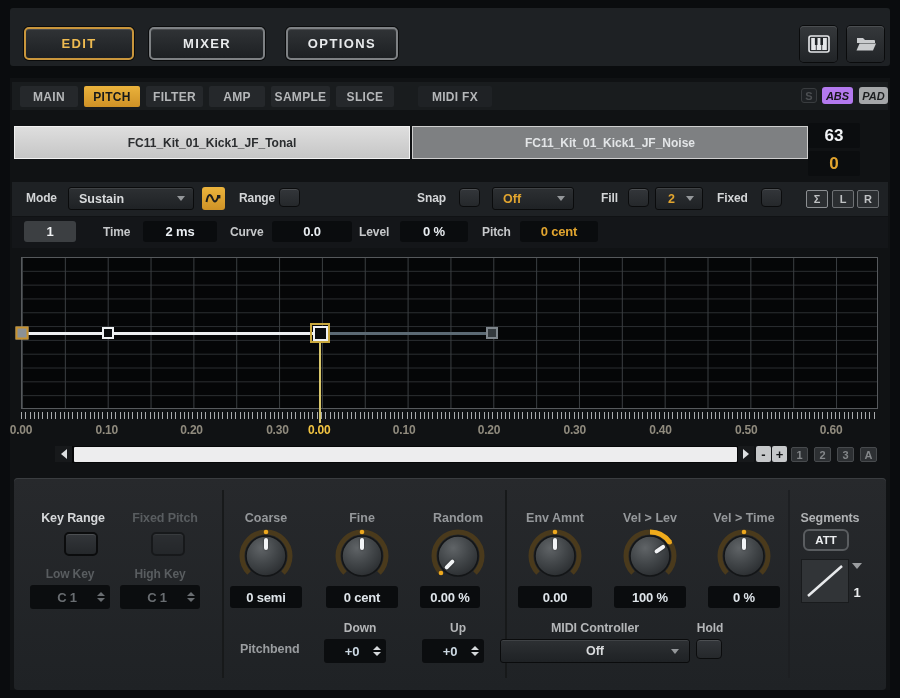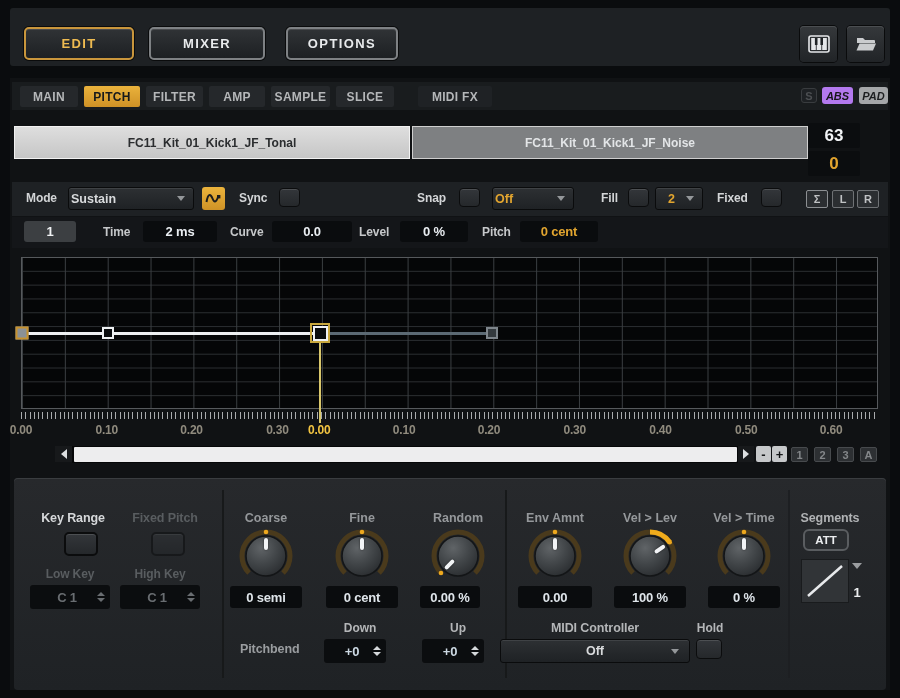--- a/index.html
+++ b/index.html
@@ -41,21 +41,21 @@
 
   .lbl{position:absolute;height:16px;line-height:16px;font-weight:bold;font-size:12px;color:#d3d5d7;letter-spacing:-.1px;white-space:nowrap}
   .lbl.dim{color:#595d60}
   .lbl.ctr{text-align:center}
 
   .cb{position:absolute;background:linear-gradient(#33363a,#25282b);border:1px solid #0b0c0d;border-radius:4px;
       box-shadow:inset 0 1px 0 rgba(255,255,255,.13)}
   .cb.dim{opacity:.5}
 
   .dd{position:absolute;background:linear-gradient(#2d3033,#1f2225);border:1px solid #0a0b0c;border-radius:3px;
-      box-shadow:inset 0 1px 0 #3f4245;display:flex;align-items:center;font-weight:bold;font-size:12.5px;color:#d8dadc;padding-left:2px}
+      box-shadow:inset 0 1px 0 #3f4245;display:flex;align-items:center;font-weight:bold;font-size:12.5px;color:#d8dadc;padding-left:10px}
   .tri-dd{position:absolute;right:8px;top:50%;margin-top:-2.5px;width:0;height:0;
           border-left:4.5px solid transparent;border-right:4.5px solid transparent;border-top:5.5px solid #94979a}
   .dd.orange{color:#e2a52f}
 
   .vbox{position:absolute;background:#0a0c0e;border-radius:3px;color:#e9edf1;font-weight:bold;font-size:13px;
         display:flex;align-items:center;justify-content:center;letter-spacing:-.2px}
   .vbox.orange{color:#e2a52f}
 
   .sq{position:absolute;top:190px;width:22px;height:18px;background:#2b2e31;border:1px solid #6f7275;border-radius:2px;
       display:flex;align-items:center;justify-content:center;font-weight:bold;font-size:11px;color:#c0c2c4}
@@ -175,21 +175,21 @@
   <div class="dd" style="left:68px;top:187px;width:126px;height:23px">
     <span>Sustain</span>
     <span class="tri-dd"></span>
   </div>
   <div class="abs" style="left:202px;top:187px;width:23px;height:23px;background:linear-gradient(#ecb43c,#cf9226);border-radius:3px;display:flex;align-items:center;justify-content:center">
     <svg width="17" height="15" viewBox="0 0 17 15">
       <path d="M1.5 11 C3 2.5 5.5 2.5 7.5 7.5 C9 11.5 11 12 13 6" fill="none" stroke="#1d1d1d" stroke-width="2"></path>
       <rect x="12" y="4" width="3.4" height="3.4" fill="#1d1d1d"></rect>
     </svg>
   </div>
-  <div class="lbl" style="left:239px;top:190px">Sync</div>
+  <div class="lbl" style="left:239px;top:190px">Range</div>
   <div class="cb" style="left:279px;top:188px;width:21px;height:19px"></div>
   <div class="lbl" style="left:417px;top:190px">Snap</div>
   <div class="cb" style="left:459px;top:188px;width:21px;height:19px"></div>
   <div class="dd orange" style="left:492px;top:187px;width:82px;height:23px">
     <span>Off</span>
     <span class="tri-dd"></span>
   </div>
   <div class="lbl" style="left:601px;top:190px">Fill</div>
   <div class="cb" style="left:628px;top:188px;width:21px;height:19px"></div>
   <div class="dd orange" style="left:655px;top:187px;width:48px;height:23px;padding-left:12px">

